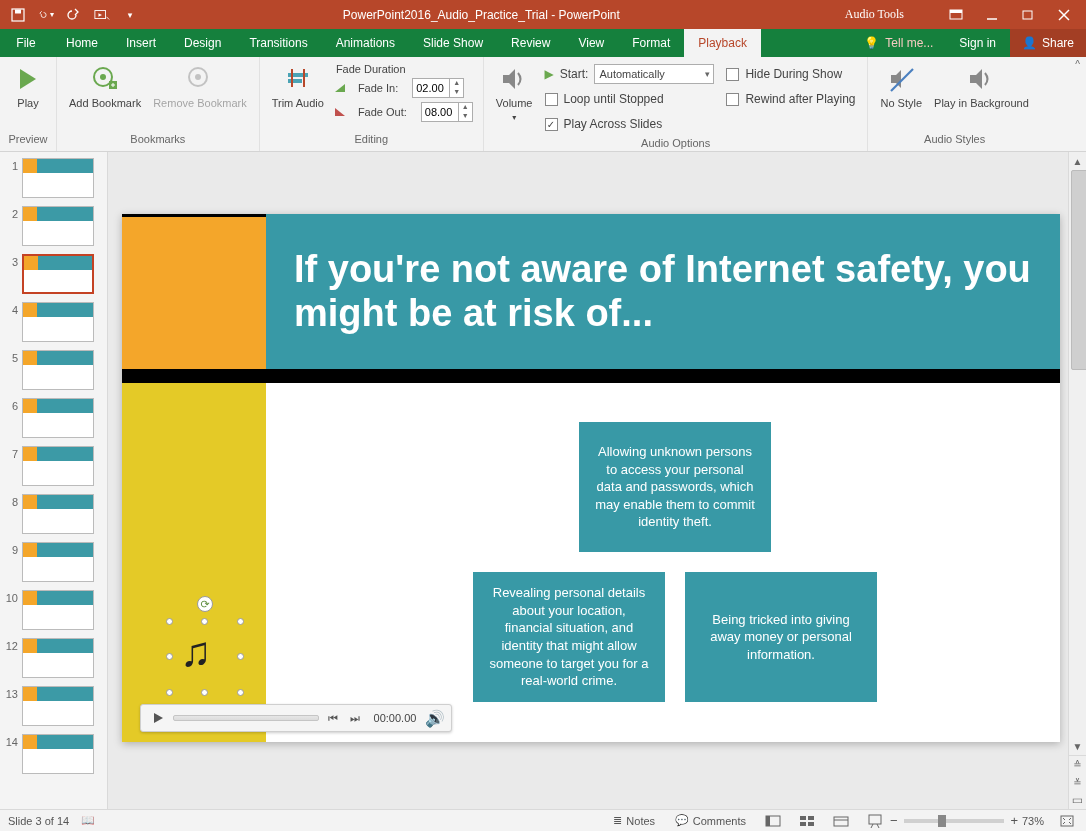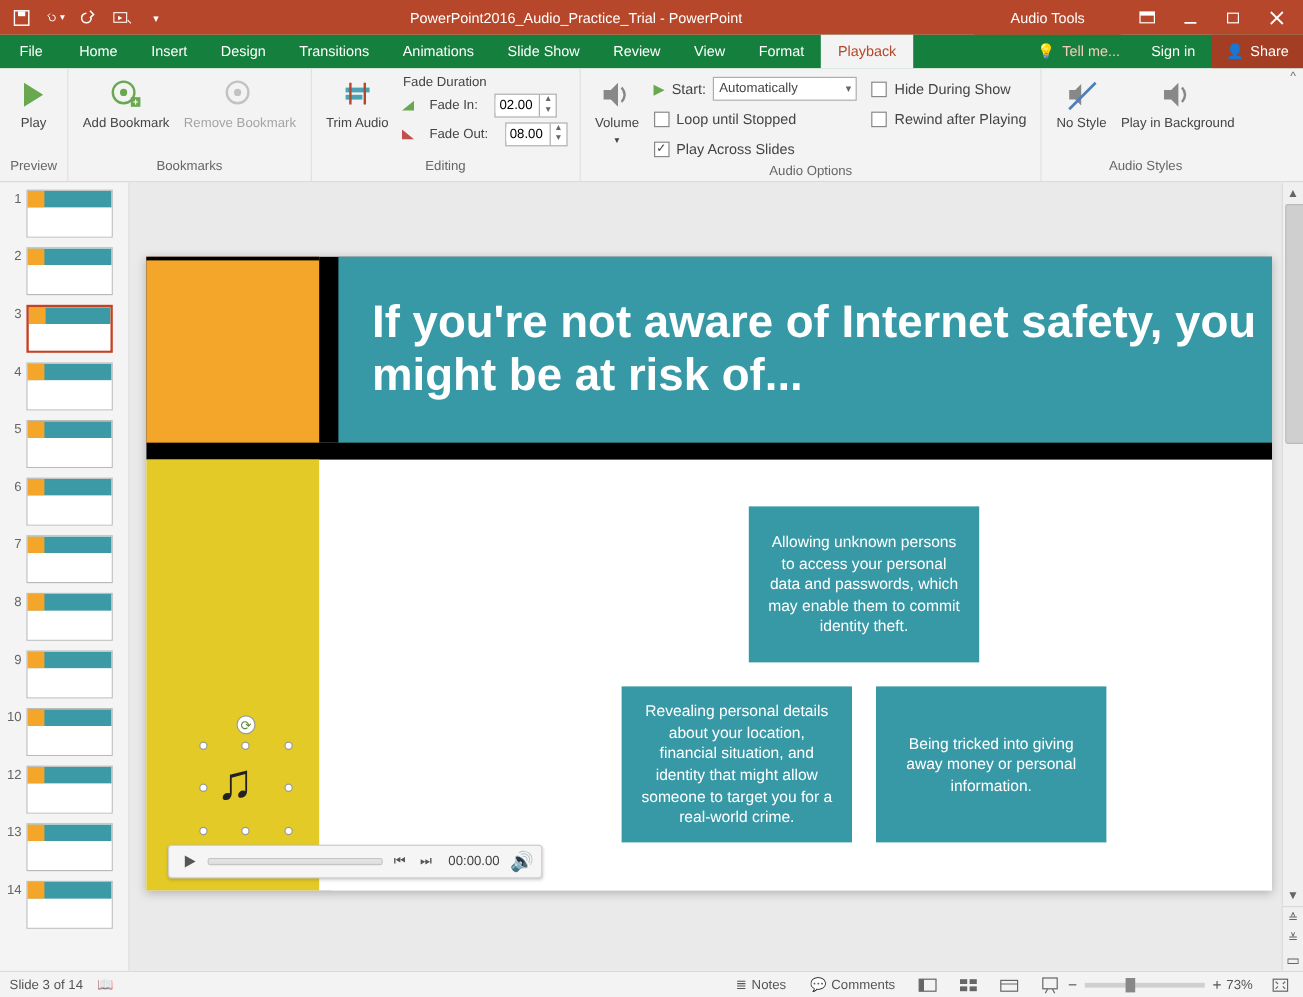--- a/index.html
+++ b/index.html
@@ -3,21 +3,21 @@
 <meta charset="utf-8">
 <style>
 * { margin: 0; padding: 0; box-sizing: border-box; font-family: "Segoe UI", Arial, sans-serif; }
 body { width: 1086px; height: 831px; background: #fff; overflow: hidden; display: flex; flex-direction: column; }
 
 
 .titlebar { height: 29px; background: #b7472a; display: flex; align-items: center; color: #fff; font-size: 12px; }
 .qat { display: flex; align-items: center; gap: 12px; padding: 0 10px; }
 .qat .icon { width: 16px; height: 16px; display: flex; align-items: center; justify-content: center; color: #fff; }
 .title-center { flex: 1; text-align: center; }
-.toolbox-tab { background: #b7472a; color: #fff; padding: 0 30px; height: 29px; display: flex; align-items: center; font-size: 12px; }
+.toolbox-tab { background: #b7472a; color: #fff; padding: 0 30px; height: 29px; display: flex; align-items: center; font-size: 12px; font-family: Liberation Serif, serif; }
 .win-controls { display: flex; align-items: center; gap: 20px; padding: 0 14px; }
 .win-controls .wc { width: 16px; height: 16px; display: flex; align-items: center; justify-content: center; cursor: pointer; }
 
 
 .tabsrow { height: 28px; background: #15803d; display: flex; align-items: stretch; color: #fff; font-size: 12px; }
 .tab-file { width: 52px; display: flex; align-items: center; justify-content: center; }
 .tab { padding: 0 14px; display: flex; align-items: center; cursor: pointer; }
 .tab.contextual { }
 .tab.active { background: #f3f3f3; color: #b7472a; }
 .tabs-spacer { flex: 1; }
@@ -59,26 +59,26 @@
 .thumb.selected { border: 2px solid #c44224; }
 .thumb .t-head { height: 14px; background: #3c9aa6; display:flex; }
 .thumb .t-head .o { width: 14px; background:#f4a62a; }
 .thumb .t-body { height: 26px; background:#fff; position:relative; }
 
 
 .canvaswrap { flex: 1; position: relative; background: #eaeaea; overflow: hidden; }
 .slide { position: absolute; left: 14px; top: 62px; width: 938px; height: 528px; background: #fff; box-shadow: 0 2px 8px rgba(0,0,0,0.25); }
 .slide .hdr { position: absolute; left: 0; top: 0; width: 100%; height: 155px; background: #000; display:flex; }
 .slide .hdr-left { width: 144px; height: 155px; background: #f4a62a; border-top: 3px solid #000; }
-.slide .hdr-main { flex:1; background: #3899a6; display:flex; align-items:center; padding-left: 28px; margin-left: 16px; }
+.slide .hdr-main { flex:1; background: #3899a6; display:flex; align-items:center; padding-left: 28px; }
 .slide .hdr-main h1 { color:#fff; font-size: 38px; font-weight: 600; line-height: 1.15; }
 .slide .divider { position:absolute; left:0; top:155px; width:100%; height:14px; background:#000; }
 .slide .left-col { position:absolute; left:0; top:169px; width:144px; bottom:0; background:#e4ca27; }
 .slide .body { position:absolute; left:155px; top:175px; right:0; bottom:0; background:#fff; }
-.card { position:absolute; background:#3899a6; color:#fff; font-size:13px; display:flex; align-items:center; justify-content:center; text-align:center; padding:10px 14px; line-height:1.35;margin-left:45px; }
+.card { position:absolute; background:#3899a6; color:#fff; font-size:13px; display:flex; align-items:center; justify-content:center; text-align:center; padding:10px 14px; line-height:1.35; }
 .card.c1 { left:90px; top:33px; width:192px; height:130px; }
 .card.c2 { left:302px; top:33px; width:192px; height:130px; }
 .card.c3 { left:514px; top:33px; width:192px; height:130px; }
 .card.c4 { left:196px; top:183px; width:192px; height:130px; }
 .card.c5 { left:408px; top:183px; width:192px; height:130px; }
 
 .audio-obj { position:absolute; left:48px; top:408px; width:70px; height:70px; }
 .audio-obj .handle { position:absolute; width:7px; height:7px; background:#fff; border:1px solid #9a9a9a; border-radius:50%; }
 .audio-obj .h-tl{left:-4px;top:-4px;} .audio-obj .h-tr{right:-4px;top:-4px;} .audio-obj .h-bl{left:-4px;bottom:-4px;} .audio-obj .h-br{right:-4px;bottom:-4px;}
 .audio-obj .h-ml{left:-4px;top:50%;margin-top:-4px;} .audio-obj .h-mr{right:-4px;top:50%;margin-top:-4px;}

